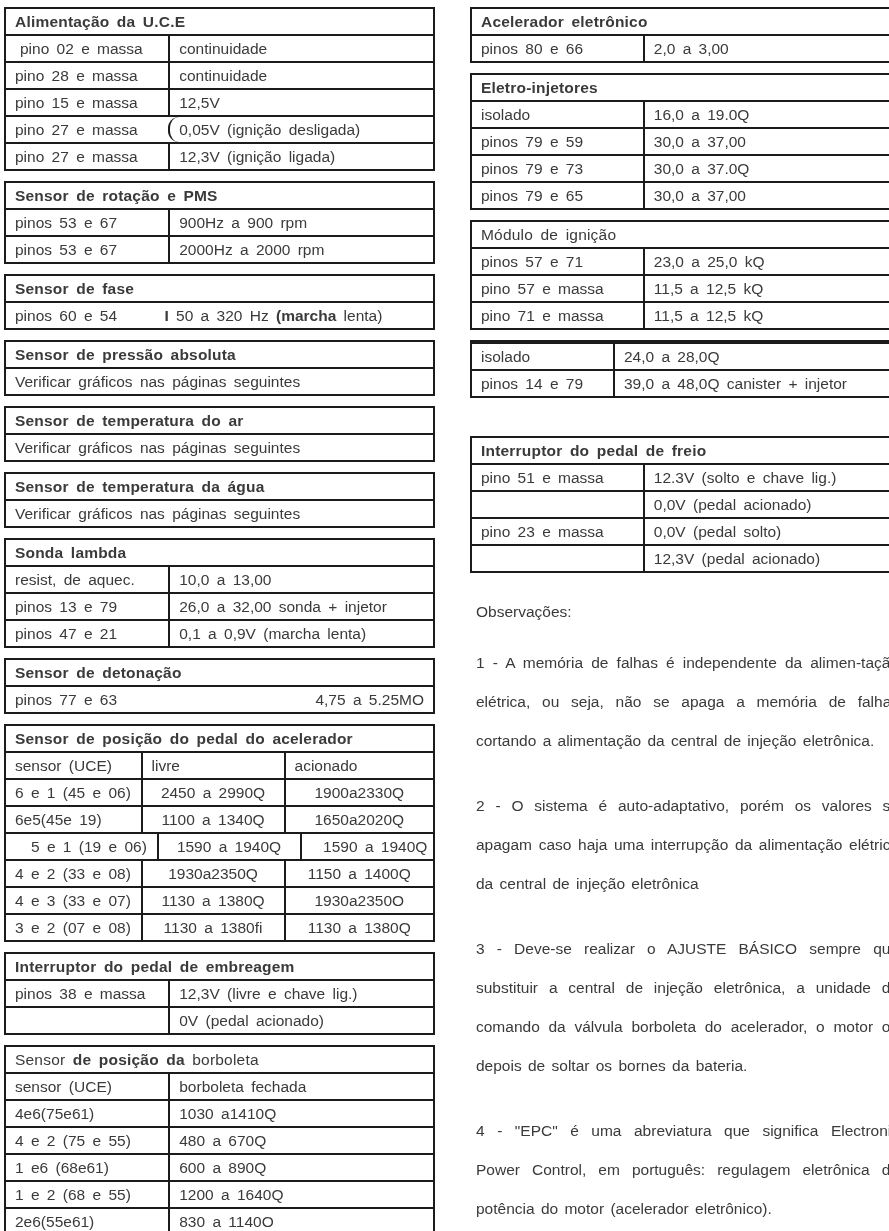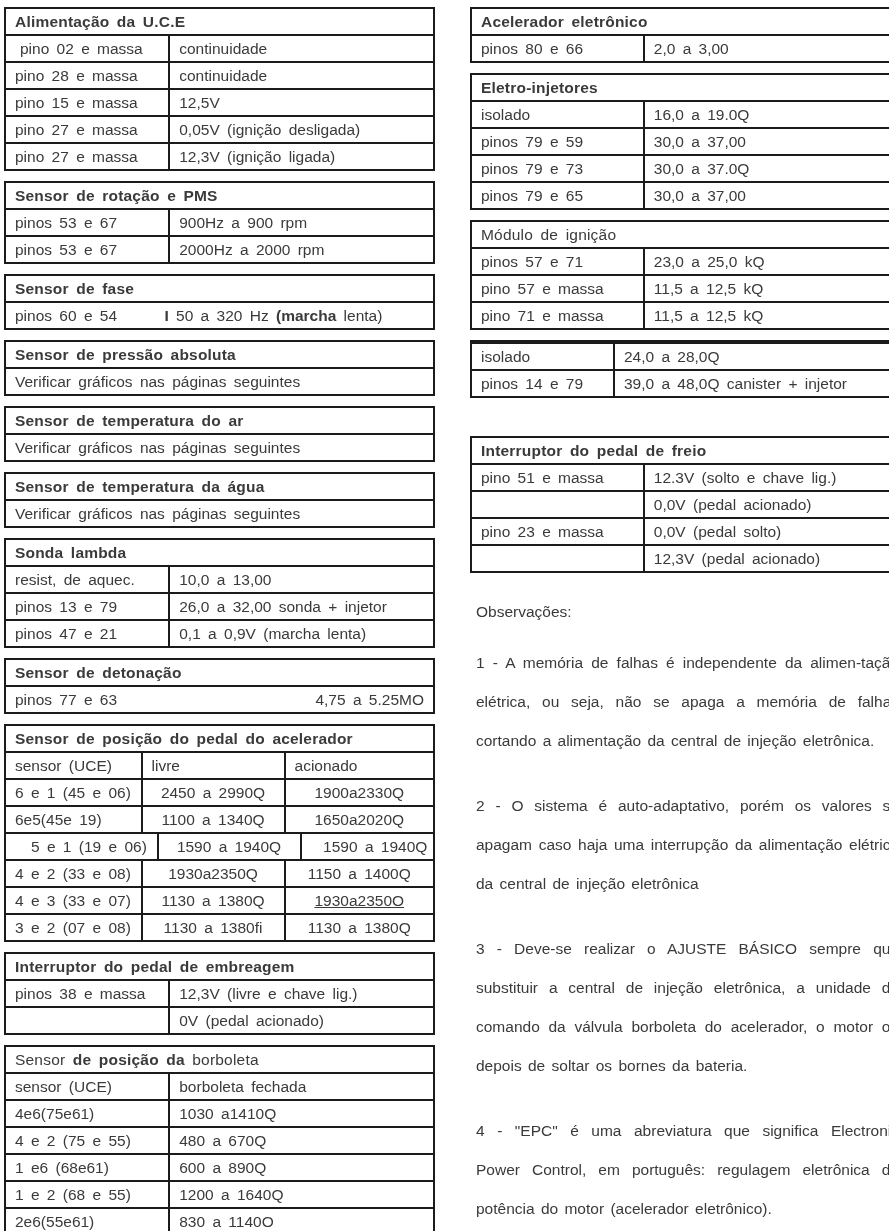--- a/index.html
+++ b/index.html
@@ -50,21 +50,21 @@
         <div class="tbl-row">
           <div class="tbl-cell" style="width: 38%;">pino 28 e massa</div>
           <div class="tbl-cell div" style="width: 62%;">continuidade</div>
         </div>
         <div class="tbl-row">
           <div class="tbl-cell" style="width: 38%;">pino 15 e massa</div>
           <div class="tbl-cell div" style="width: 62%;">12,5V</div>
         </div>
         <div class="tbl-row">
           <div class="tbl-cell" style="width: 38%;">pino 27 e massa</div>
-          <div class="tbl-cell div" style="width: 62%;">0,05V (ignição desligada)</div>
+          <div class="tbl-cell div" style="width: 62%; border-radius: 11px;">0,05V (ignição desligada)</div>
         </div>
         <div class="tbl-row">
           <div class="tbl-cell" style="width: 38%;">pino 27 e massa</div>
           <div class="tbl-cell div" style="width: 62%;">12,3V (ignição ligada)</div>
         </div>
       </div>
       <div class="tbl">
         <div class="tbl-title">Sensor de rotação e PMS</div>
         <div class="tbl-row">
           <div class="tbl-cell" style="width: 38%;">pinos 53 e 67</div>
@@ -145,21 +145,21 @@
           <div class="tbl-cell div ctr" style="width: 35%;">1590 a 1940Q</div>
         </div>
         <div class="tbl-row">
           <div class="tbl-cell" style="width: 31.5%;">4 e 2 (33 e 08)</div>
           <div class="tbl-cell div ctr" style="width: 33.5%;">1930a2350Q</div>
           <div class="tbl-cell div ctr" style="width: 35%;">1150 a 1400Q</div>
         </div>
         <div class="tbl-row">
           <div class="tbl-cell" style="width: 31.5%;">4 e 3 (33 e 07)</div>
           <div class="tbl-cell div ctr" style="width: 33.5%;">1130 a 1380Q</div>
-          <div class="tbl-cell div ctr" style="width: 35%; text-decoration: underline;">1930a2350O</div>
+          <div class="tbl-cell div ctr" style="width: 35%;">1930a2350O</div>
         </div>
         <div class="tbl-row">
           <div class="tbl-cell" style="width: 31.5%;">3 e 2 (07 e 08)</div>
           <div class="tbl-cell div ctr" style="width: 33.5%;">1130 a 1380fi</div>
           <div class="tbl-cell div ctr" style="width: 35%;">1130 a 1380Q</div>
         </div>
       </div>
       <div class="tbl">
         <div class="tbl-title">Interruptor do pedal de embreagem</div>
         <div class="tbl-row">

